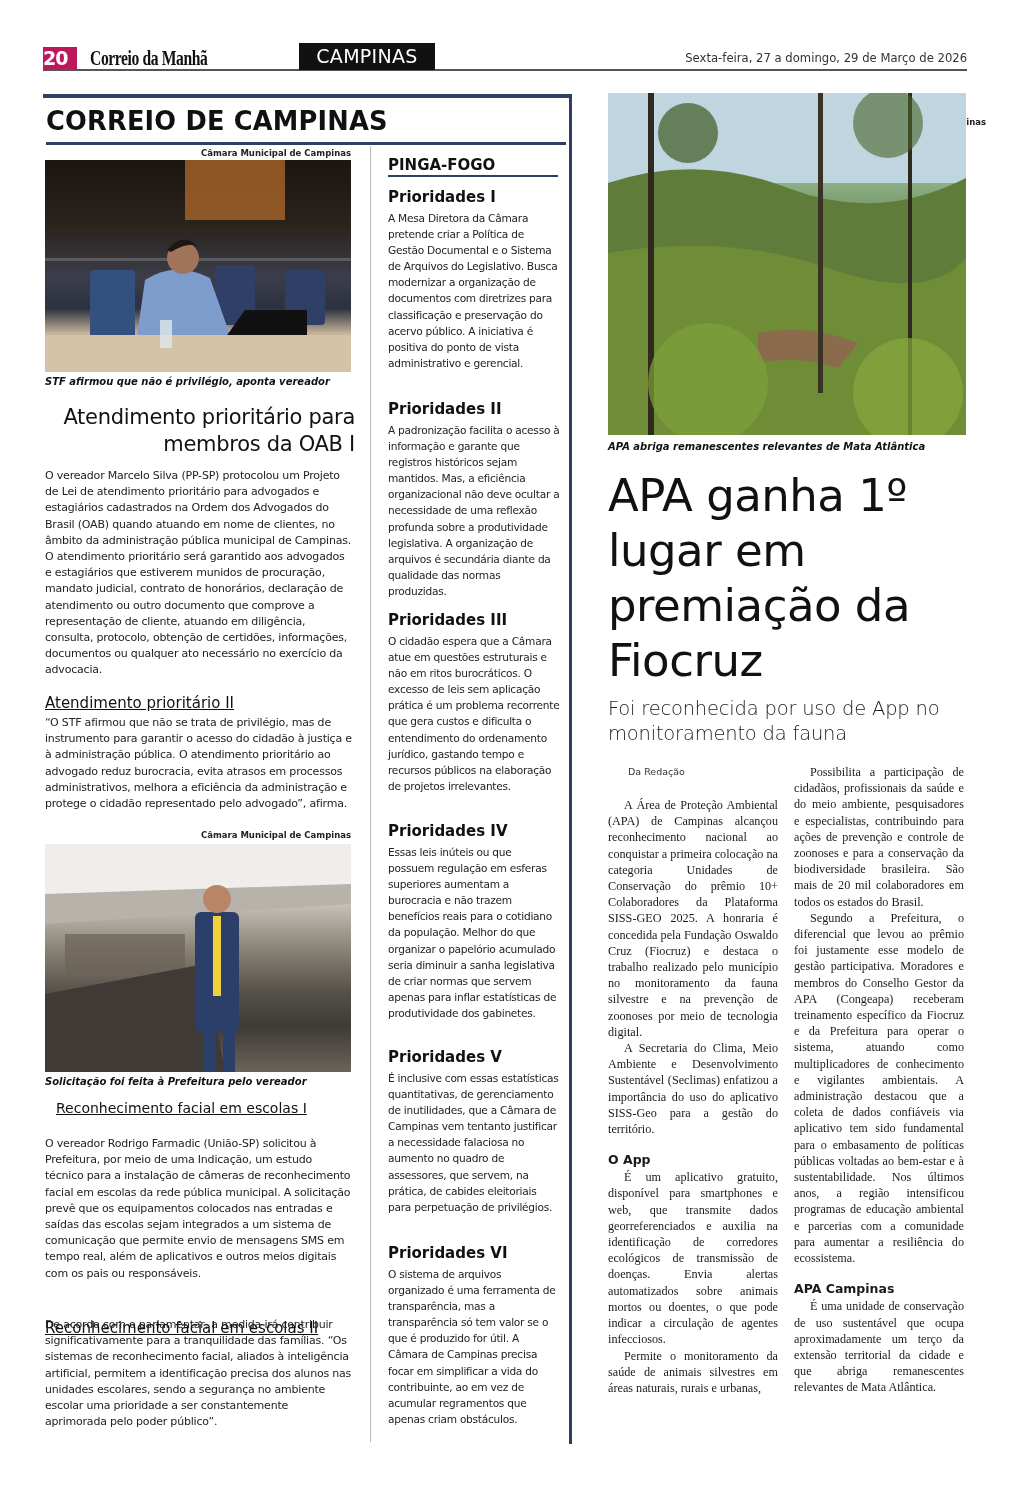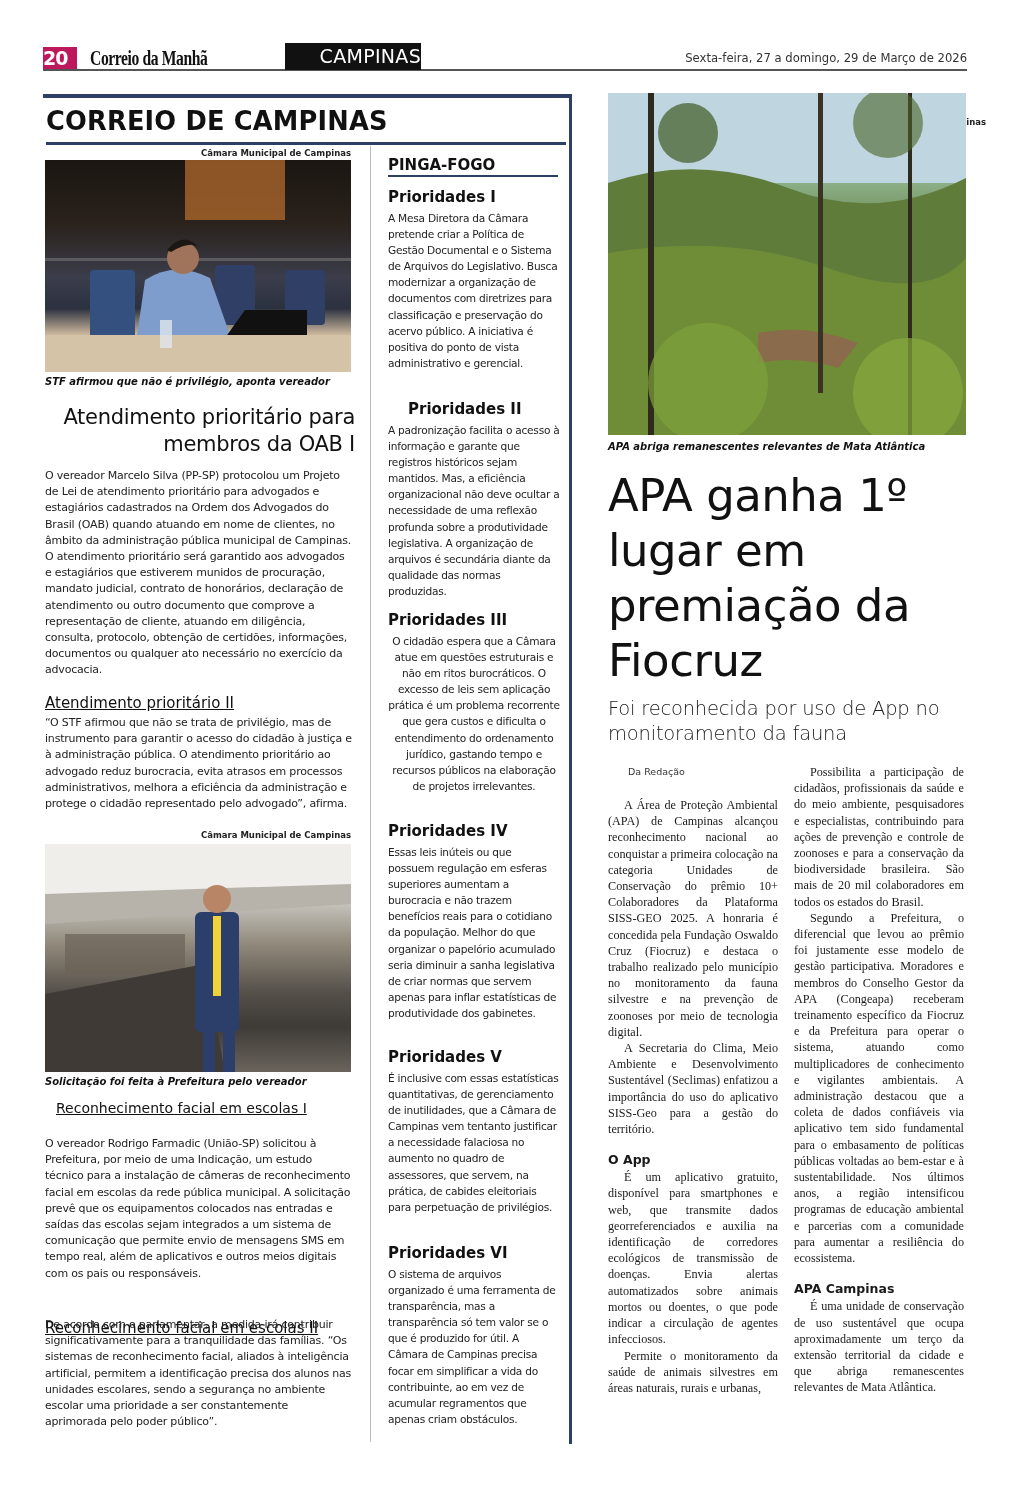--- a/index.html
+++ b/index.html
@@ -5,22 +5,22 @@
   * { box-sizing: border-box; margin: 0; padding: 0; }
   html, body { width: 1010px; height: 1488px; background: #fff; overflow: hidden; }
   body { position: relative; font-family: "DejaVu Sans", sans-serif; color: #1a1a1a; }
 
   
   .hdr { position: absolute; left: 43px; top: 45px; width: 924px; height: 26px; border-bottom: 2px solid #555; }
   .pgnum { position: absolute; left: 0; top: 2px; width: 34px; height: 22px; background: #be185d; color: #fff;
            font: 700 19px/22px "DejaVu Sans", sans-serif; text-align: left; letter-spacing: -1px; }
   .paper { position: absolute; left: 47px; top: 0px; font: 700 20px/26px "Liberation Serif", serif;
            transform: scaleX(0.78); transform-origin: left center; letter-spacing: -0.5px; color: #111; }
-  .section-tag { position: absolute; left: 242px; top: -2px; width: 136px; height: 27px; background: #111; color: #fff;
-           font: 400 19px/27px "DejaVu Sans", sans-serif; text-align: right; letter-spacing: 0.3px; }
+  .section-tag { position: absolute; left: 256px; top: -2px; width: 136px; height: 27px; background: #111; color: #fff;
+           font: 400 19px/27px "DejaVu Sans", sans-serif; text-align: center; letter-spacing: 0.3px; }
   .hdate { position: absolute; right: 0; top: 4px; font: 400 12.5px/18px "DejaVu Sans", sans-serif; color: #333;
            transform: scaleX(0.93); transform-origin: right center; }
 
   
   .frame { position: absolute; left: 43px; top: 94px; width: 529px; height: 1350px;
            border-top: 4px solid #2e3f66; border-right: 3px solid #2e3f66; }
   .main-title { position: absolute; left: 46px; top: 103px; font: 700 27px/36px "DejaVu Sans", sans-serif; letter-spacing: 0.2px; color: #111;
                 transform: scaleX(0.95); transform-origin: left center; }
   .title-rule { position: absolute; left: 46px; top: 142px; width: 520px; height: 3px; background: #2e3f66; }
   .col-div { position: absolute; left: 370px; top: 146px; width: 1px; height: 1296px; background: #bbb; }
@@ -115,25 +115,25 @@
 
 <div class="h-sub" style="left:45px; top:1294px;margin-top:24px;">Reconhecimento facial em escolas II</div>
 <div class="body-sans" style="left:45px; top:1317px; width:308px;">De acordo com o parlamentar, a medida irá contribuir significativamente para a tranquilidade das famílias. “Os sistemas de reconhecimento facial, aliados à inteligência artificial, permitem a identificação precisa dos alunos nas unidades escolares, sendo a segurança no ambiente escolar uma prioridade a ser constantemente aprimorada pelo poder público”.</div>
 
 <div class="pf-title">PINGA-FOGO</div>
 <div class="pf-rule"></div>
 
 <div class="pf-h" style="top:187px;">Prioridades I</div>
 <div class="pf-b" style="top:210px;">A Mesa Diretora da Câmara pretende criar a Política de Gestão Documental e o Sistema de Arquivos do Legislativo. Busca modernizar a organização de documentos com diretrizes para classificação e preservação do acervo público. A iniciativa é positiva do ponto de vista administrativo e gerencial.</div>
 
-<div class="pf-h" style="top:399px;margin-left:20px;">Prioridades II</div>
+<div class="pf-h" style="top:399px;">Prioridades II</div>
 <div class="pf-b" style="top:422px;">A padronização facilita o acesso à informação e garante que registros históricos sejam mantidos. Mas, a eficiência organizacional não deve ocultar a necessidade de uma reflexão profunda sobre a produtividade legislativa. A organização de arquivos é secundária diante da qualidade das normas produzidas.</div>
 
 <div class="pf-h" style="top:610px;">Prioridades III</div>
-<div class="pf-b" style="top:633px;text-align:center;">O cidadão espera que a Câmara atue em questões estruturais e não em ritos burocráticos. O excesso de leis sem aplicação prática é um problema recorrente que gera custos e dificulta o entendimento do ordenamento jurídico, gastando tempo e recursos públicos na elaboração de projetos irrelevantes.</div>
+<div class="pf-b" style="top:633px;">O cidadão espera que a Câmara atue em questões estruturais e não em ritos burocráticos. O excesso de leis sem aplicação prática é um problema recorrente que gera custos e dificulta o entendimento do ordenamento jurídico, gastando tempo e recursos públicos na elaboração de projetos irrelevantes.</div>
 
 <div class="pf-h" style="top:821px;">Prioridades IV</div>
 <div class="pf-b" style="top:844px;">Essas leis inúteis ou que possuem regulação em esferas superiores aumentam a burocracia e não trazem benefícios reais para o cotidiano da população. Melhor do que organizar o papelório acumulado seria diminuir a sanha legislativa de criar normas que servem apenas para inflar estatísticas de produtividade dos gabinetes.</div>
 
 <div class="pf-h" style="top:1047px;">Prioridades V</div>
 <div class="pf-b" style="top:1070px;">É inclusive com essas estatísticas quantitativas, de gerenciamento de inutilidades, que a Câmara de Campinas vem tentanto justificar a necessidade falaciosa no aumento no quadro de assessores, que servem, na prática, de cabides eleitoriais para perpetuação de privilégios.</div>
 
 <div class="pf-h" style="top:1243px;">Prioridades VI</div>
 <div class="pf-b" style="top:1266px;">O sistema de arquivos organizado é uma ferramenta de transparência, mas a transparência só tem valor se o que é produzido for útil. A Câmara de Campinas precisa focar em simplificar a vida do contribuinte, ao em vez de acumular regramentos que apenas criam obstáculos.</div>
 

